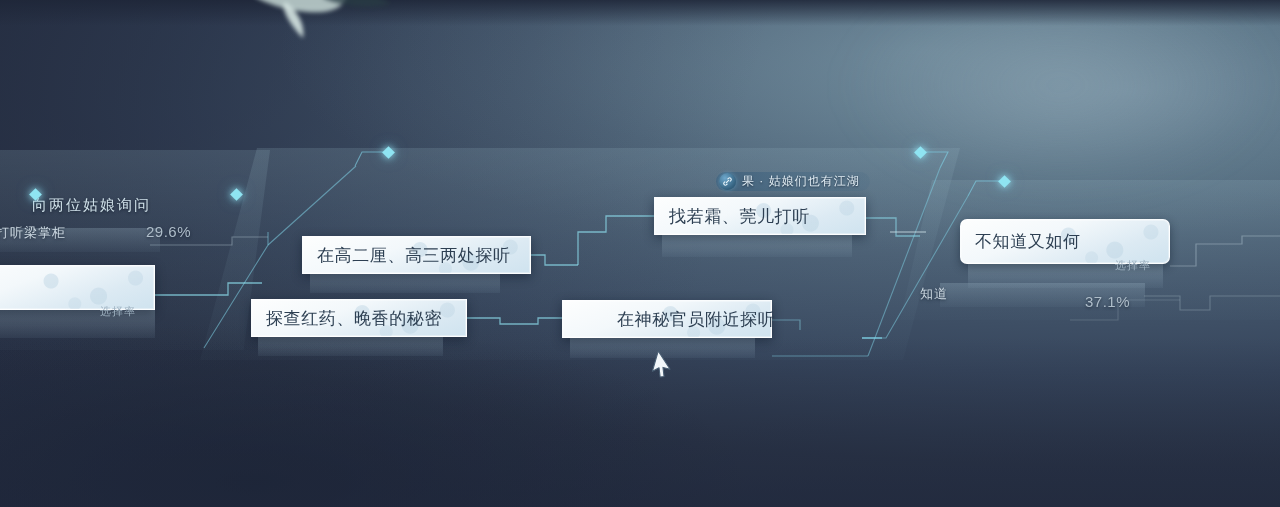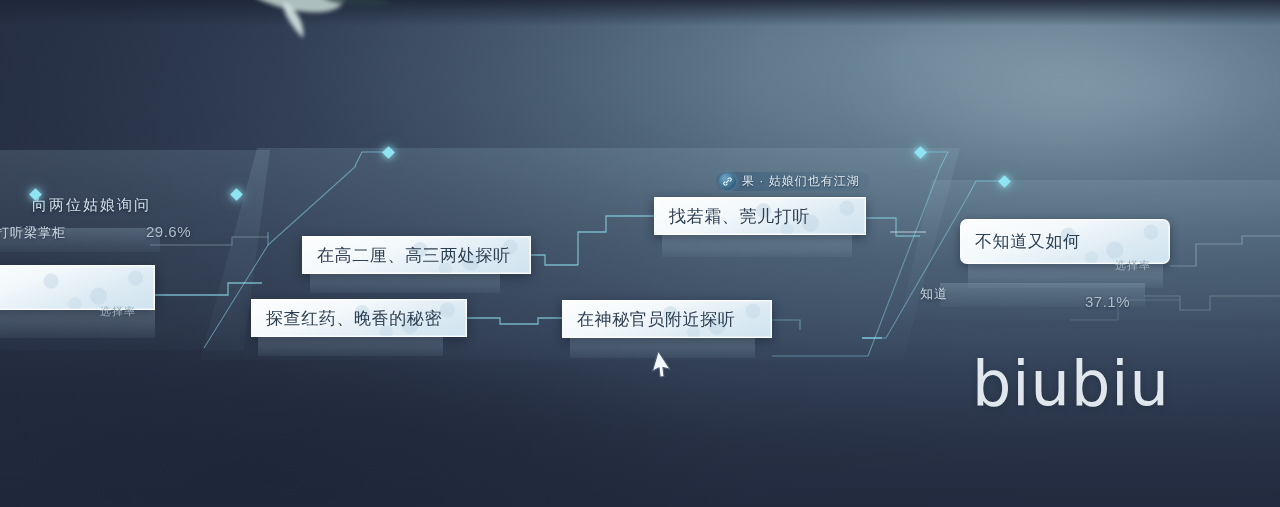--- a/index.html
+++ b/index.html
@@ -271,37 +271,36 @@
     </span>
     <span class="badge-text">果 · 姑娘们也有江湖</span>
   </div>
 
   <div class="card-shadow-strip" style="left:662px;top:235px;width:190px;height:22px;"></div>
   <div class="card" style="left:654px;top:197px;width:212px;height:38px;">
     <span class="label">找若霜、莞儿打听</span>
   </div>
 
   <div class="card-shadow-strip" style="left:570px;top:338px;width:185px;height:20px;"></div>
-  <div class="card" style="left:562px;top:300px;width:210px;height:38px;">
+  <div class="card" style="left:562px;top:300px;width:210px;height:38px;padding-left:40px;">
     <span class="label">在神秘官员附近探听</span>
   </div>
 
   <div class="node" style="left:1000px;top:177px;"></div>
 
   <div class="card-shadow-strip" style="left:968px;top:264px;width:195px;height:24px;"></div>
   <div class="card" style="left:960px;top:219px;width:210px;height:45px;border-radius:7px;">
     <span class="label">不知道又如何</span>
     <span class="rate-wrap">
       <span class="rate-cap">选择率</span>
     </span>
   </div>
 
   <div class="alt-bar" style="left:940px;top:283px;width:205px;"></div>
   <div class="alt-label" style="left:920px;top:285px;">知道</div>
   <div class="alt-rate" style="left:1073px;top:293px;margin-left:12px;">37.1%</div>
 
-  <div class="watermark">biubiu</div>
 
   <svg class="cursor" width="22" height="30" viewBox="0 0 22 30">
     <path d="M2 1 L2 22 L7.4 16.8 L11 25.4 L14.6 23.8 L11.1 15.4 L18.4 15.2 Z" fill="#f3f7fa" stroke="#4a5f74" stroke-width="1.1" stroke-linejoin="round"></path>
   </svg>
 
 </div>
 
 </body></html>

